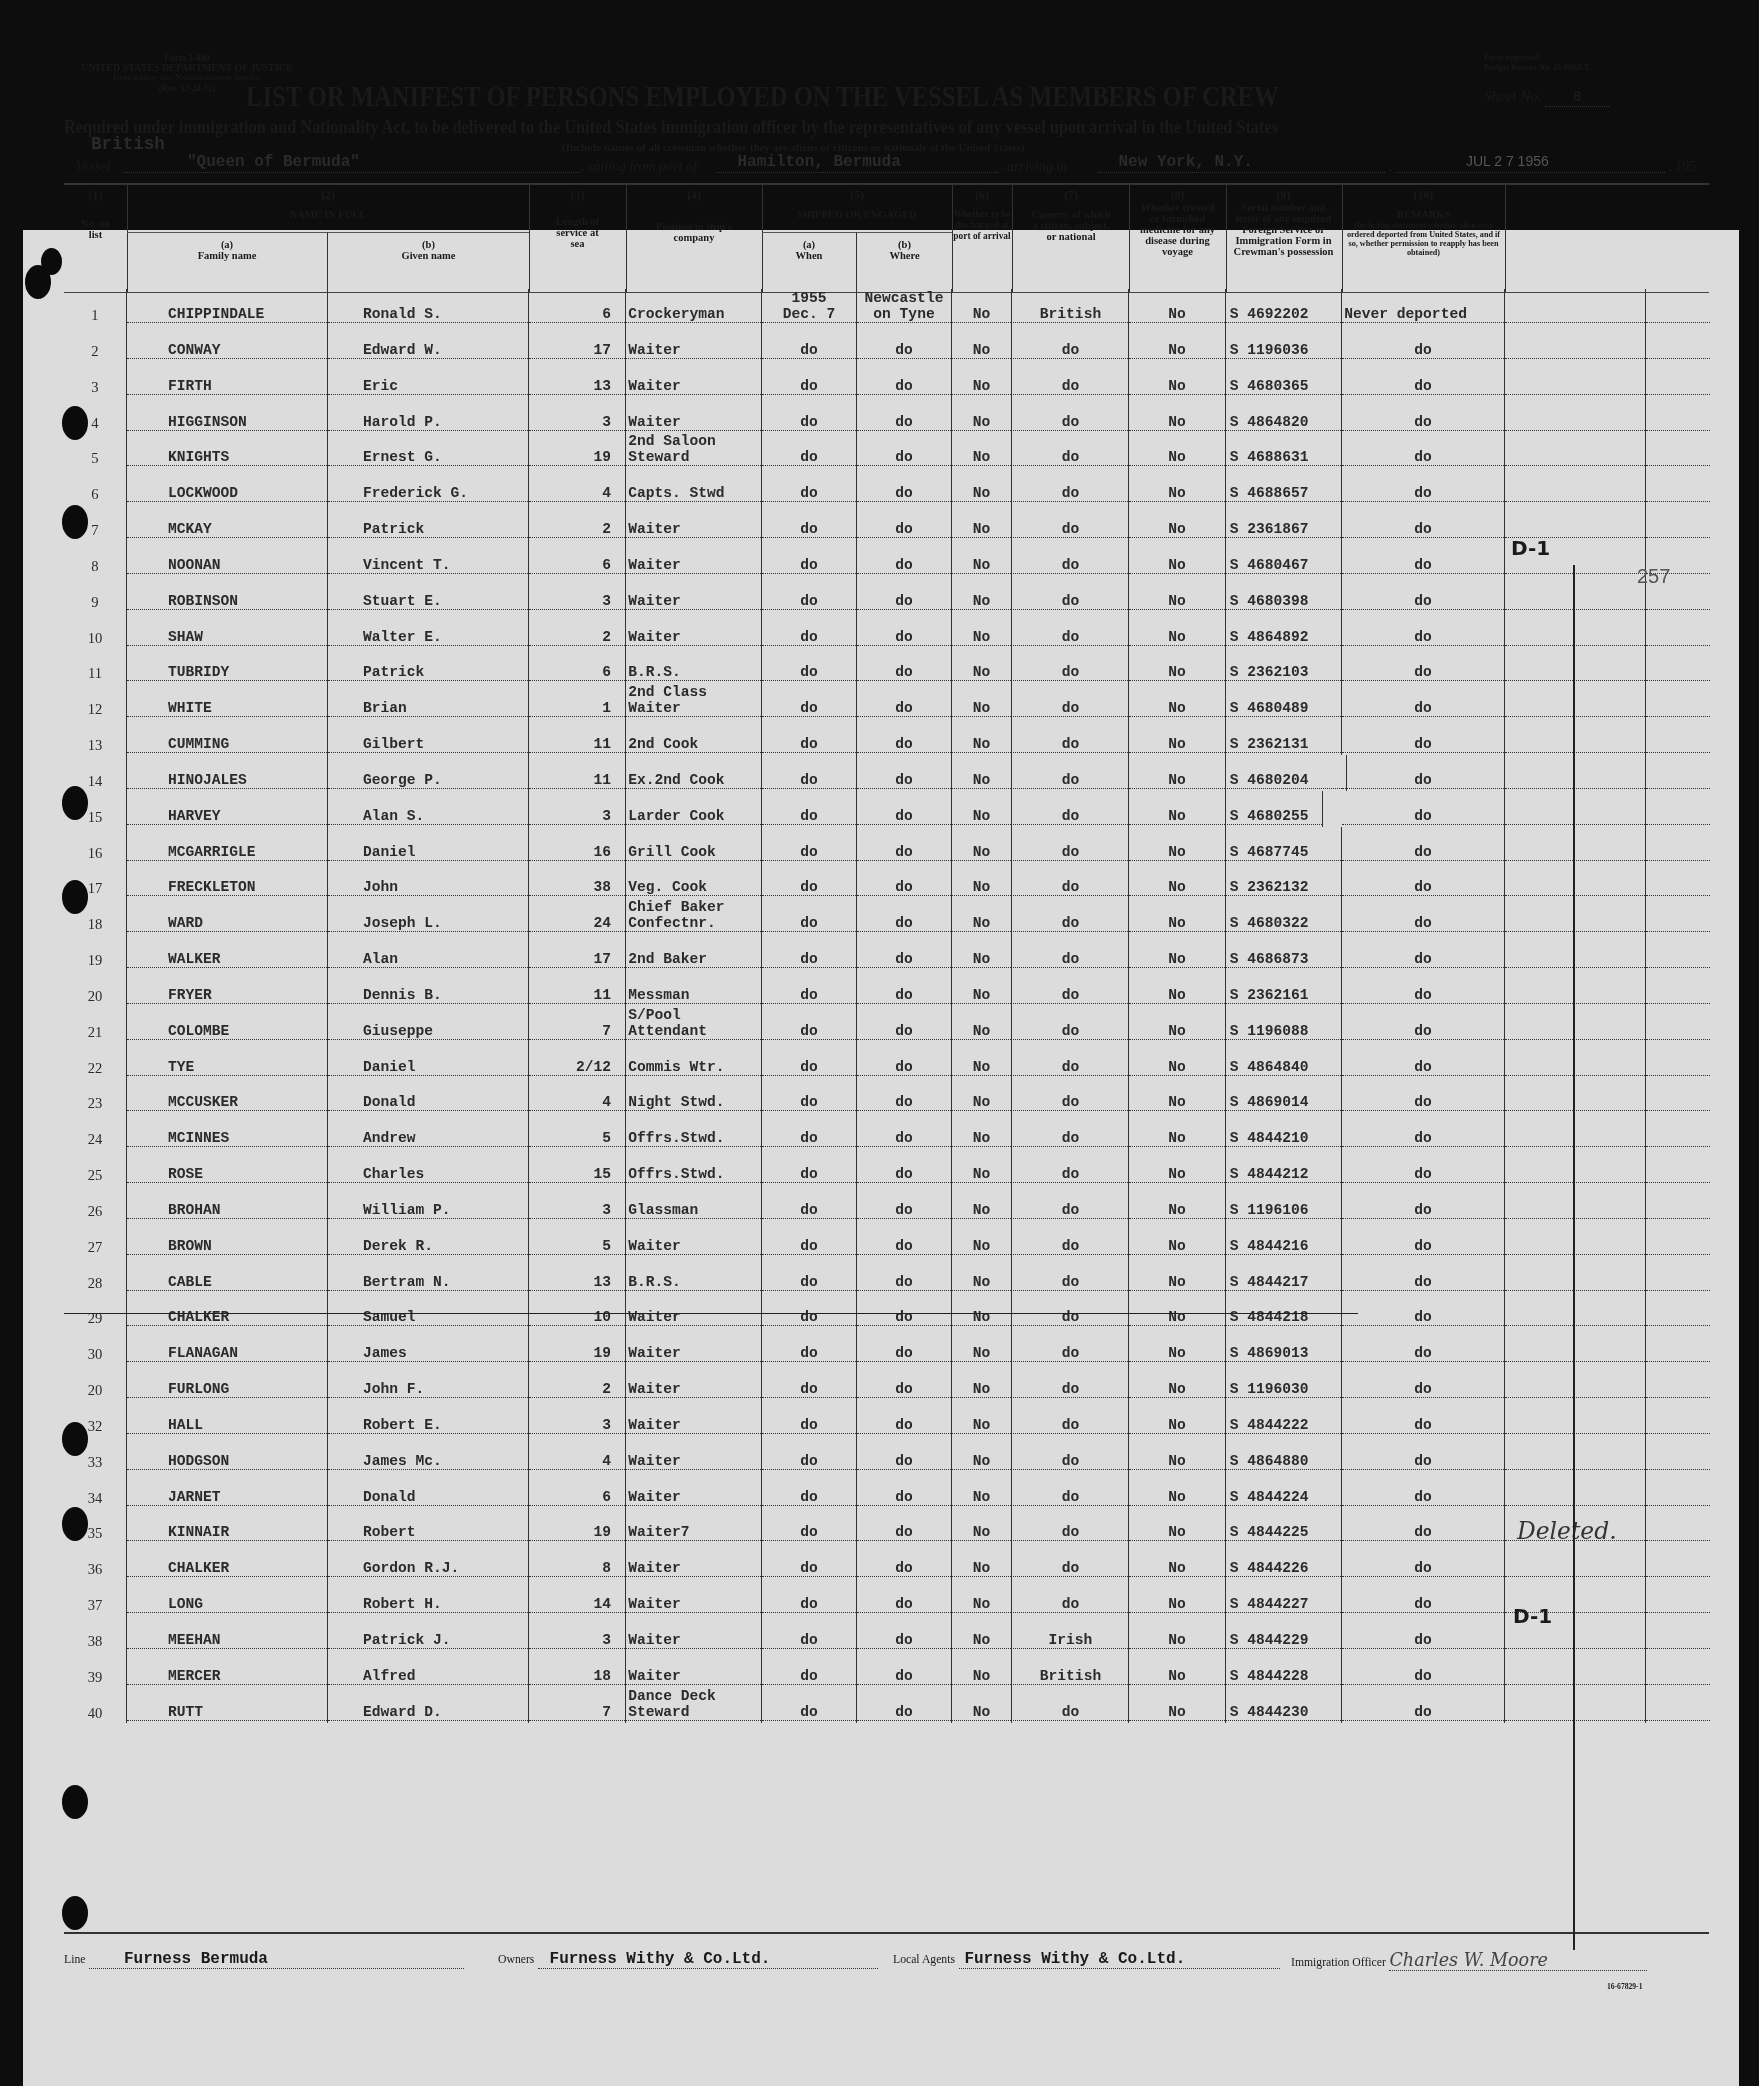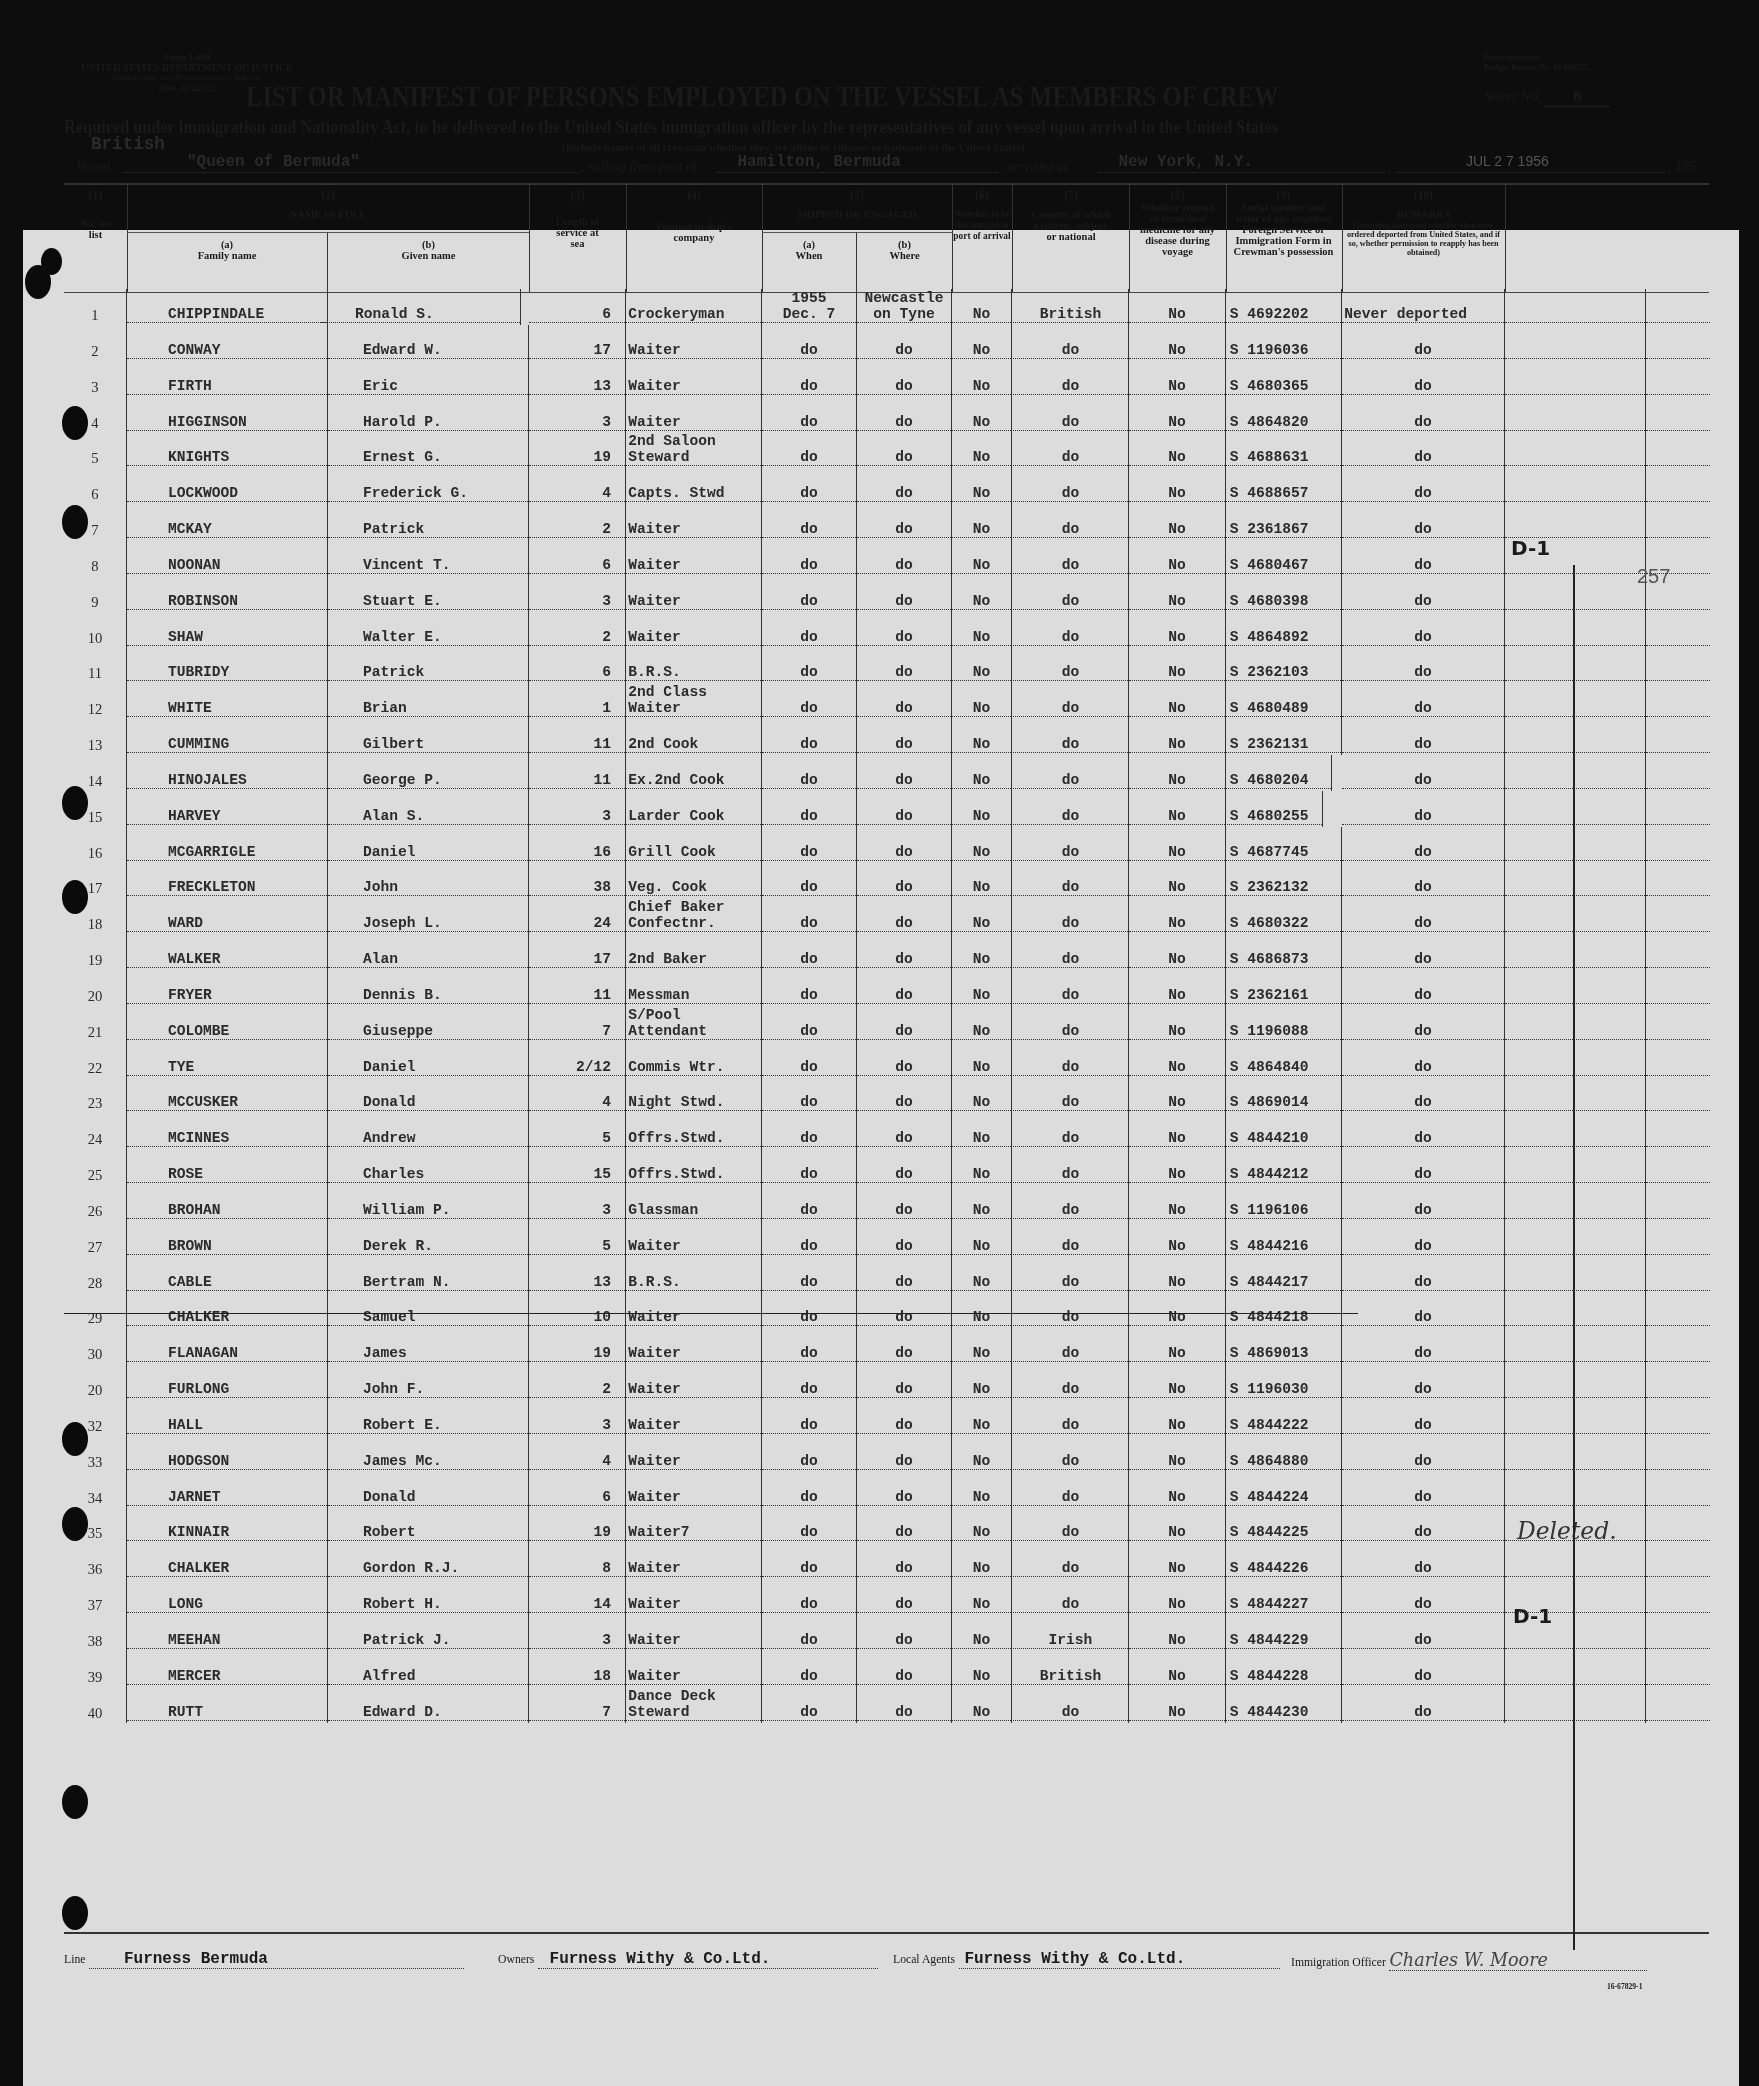--- a/index.html
+++ b/index.html
@@ -158,21 +158,21 @@
 </div>
 
 <div class="rows" id="rows">
     <div class="row" style="top: 0px;">
       <div class="cell rn" style="left: 0px; width: 63px;">
         <div class="v">1</div>
       </div>
       <div class="cell fam" style="left: 63px; width: 201px;">
         <div class="v" style="text-align: left; padding-left: 41px;">CHIPPINDALE</div>
       </div>
-      <div class="cell giv" style="left: 256px; width: 201px;">
+      <div class="cell giv" style="left: 264px; width: 201px;">
         <div class="v" style="text-align: left; padding-left: 35px;">Ronald S.</div>
       </div>
       <div class="cell svc" style="left: 465px; width: 97px;">
         <div class="v" style="text-align: right; padding-right: 14px;">6</div>
       </div>
       <div class="cell pos" style="left: 562px; width: 136px;">
         <div class="v" style="text-align: left;">Crockeryman</div>
       </div>
       <div class="cell when" style="left: 698px; width: 95px;">
         <div class="v" style="text-align: center;">1955
@@ -758,21 +758,21 @@
       </div>
       <div class="cell dis" style="left: 888px; width: 60px;">
         <div class="v" style="text-align: center;">No</div>
       </div>
       <div class="cell cty" style="left: 949px; width: 116px;">
         <div class="v" style="text-align: center;">do</div>
       </div>
       <div class="cell med" style="left: 1065px; width: 97px;">
         <div class="v" style="text-align: center;">No</div>
       </div>
-      <div class="cell ser" style="left: 1161px; width: 107px;">
+      <div class="cell ser" style="left: 1161px; width: 122px;">
         <div class="v" style="text-align: left; padding-left: 4.7px;">S 4680204</div>
       </div>
       <div class="cell rem" style="left: 1278px; width: 163px;">
         <div class="v" style="text-align: center;">do</div>
       </div>
       <div class="cell act" style="left: 1441px; width: 141px;">
         <div class="v"></div>
       </div>
       <div class="cell act2" style="left: 1582px; width: 64px; border-right: none;">
         <div class="v"></div>

